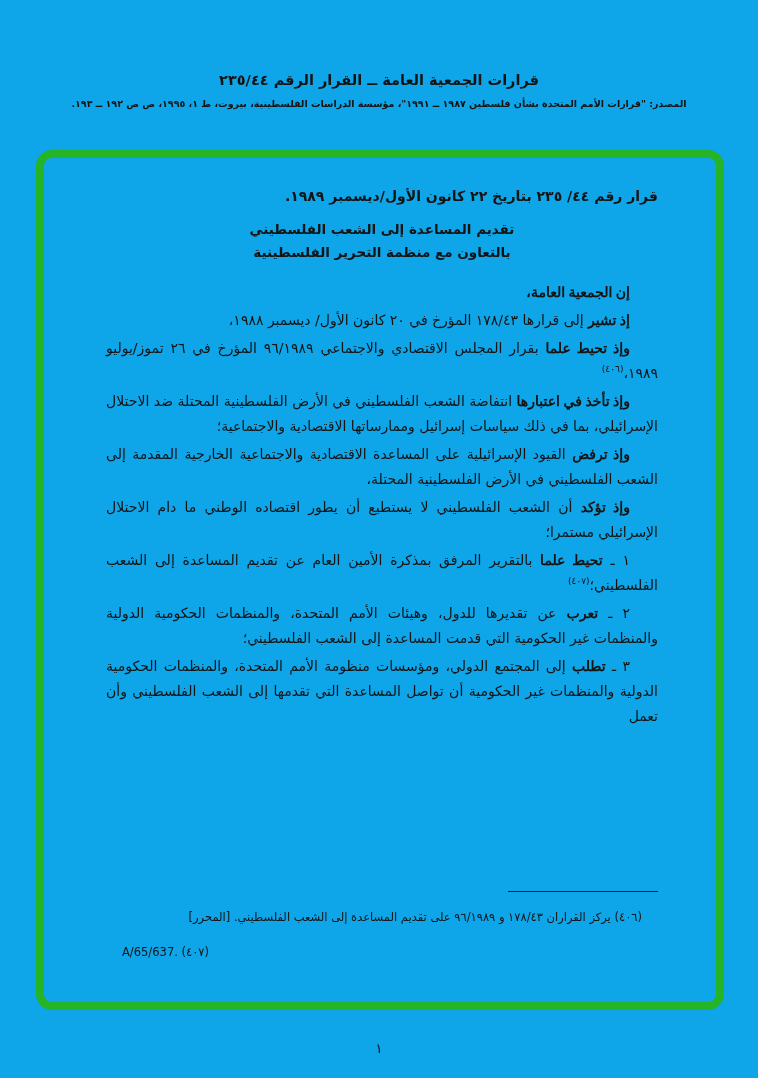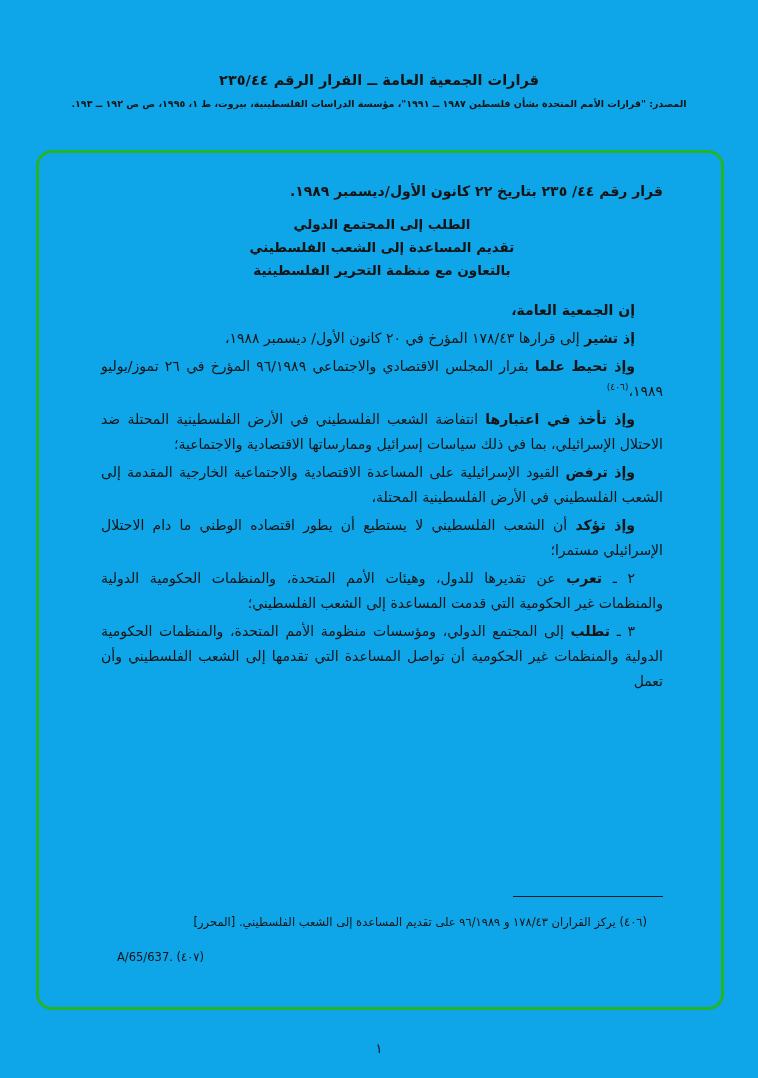--- a/index.html
+++ b/index.html
@@ -39,21 +39,21 @@
     line-height: 14px;
   }
 
   
   .frame {
     position: absolute;
     top: 150px;
     left: 36px;
     width: 688px;
     height: 860px;
-    border: 3px solid #c4b5fd;
+    border: 8px solid #c4b5fd;
     border-radius: 16px;
     box-sizing: border-box;
     padding: 30px 58px 24px 62px;
     direction: rtl;
     display: flex;
     flex-direction: column;
   }
 
   .doc-title {
     font-size: 14px;
@@ -75,20 +75,21 @@
     font-size: 14px;
     line-height: 25px;
     text-align: justify;
   }
   .para {
     margin: 0 0 3px 0;
     text-indent: 28px; 
   }
   .para .lead {
     font-weight: bold;
+    font-family: Liberation Serif, serif;
   }
   .para .fnref {
     font-size: 9px;
     line-height: 0;
     vertical-align: super;
   }
 
   
   .footnotes {
     margin-top: auto;
@@ -130,32 +131,32 @@
   <header class="page-header" dir="rtl">
     <div class="header-title">قرارات الجمعية العامة ــ القرار الرقم ٢٣٥/٤٤</div>
     <div class="header-source">المصدر: "قرارات الأمم المتحدة بشأن فلسطين ١٩٨٧ ــ ١٩٩١"، مؤسسة الدراسات الفلسطينية، بيروت، ط ١، ١٩٩٥، ص ص ١٩٢ ــ ١٩٣.</div>
   </header>
 
   <section class="frame" dir="rtl" style="border-color: rgb(37, 180, 37);">
 
     <div class="doc-title">قرار رقم ٤٤/ ٢٣٥ بتاريخ ٢٢ كانون الأول/ديسمبر ١٩٨٩.</div>
 
     <div class="doc-subtitles">
-      <div class="doc-subtitle">الطلب إلى المجتمع الدولي</div>
       <div class="doc-subtitle">تقديم المساعدة إلى الشعب الفلسطيني</div>
       <div class="doc-subtitle">بالتعاون مع منظمة التحرير الفلسطينية</div>
     </div>
 
     <div class="body-text">
       <p class="para"><span class="pre"></span><span class="lead">إن الجمعية العامة،</span><span class="rest"></span><sup class="fnref"></sup></p>
       <p class="para"><span class="pre"></span><span class="lead">إذ تشير</span><span class="rest"> إلى قرارها ١٧٨/٤٣ المؤرخ في ٢٠ كانون الأول/ ديسمبر ١٩٨٨،</span><sup class="fnref"></sup></p>
       <p class="para"><span class="pre"></span><span class="lead">وإذ تحيط علما</span><span class="rest"> بقرار المجلس الاقتصادي والاجتماعي ٩٦/١٩٨٩ المؤرخ في ٢٦ تموز/يوليو ١٩٨٩،</span><sup class="fnref">(٤٠٦)</sup></p>
       <p class="para"><span class="pre"></span><span class="lead">وإذ تأخذ في اعتبارها</span><span class="rest"> انتفاضة الشعب الفلسطيني في الأرض الفلسطينية المحتلة ضد الاحتلال الإسرائيلي، بما في ذلك سياسات إسرائيل وممارساتها الاقتصادية والاجتماعية؛</span><sup class="fnref"></sup></p>
       <p class="para"><span class="pre"></span><span class="lead">وإذ ترفض</span><span class="rest"> القيود الإسرائيلية على المساعدة الاقتصادية والاجتماعية الخارجية المقدمة إلى الشعب الفلسطيني في الأرض الفلسطينية المحتلة،</span><sup class="fnref"></sup></p>
       <p class="para"><span class="pre"></span><span class="lead">وإذ تؤكد</span><span class="rest"> أن الشعب الفلسطيني لا يستطيع أن يطور اقتصاده الوطني ما دام الاحتلال الإسرائيلي مستمرا؛</span><sup class="fnref"></sup></p>
+      <p class="para"><span class="pre">١ ـ </span><span class="lead">تحيط علما</span><span class="rest"> بالتقرير المرفق بمذكرة الأمين العام عن تقديم المساعدة إلى الشعب الفلسطيني؛</span><sup class="fnref">(٤٠٧)</sup></p>
       <p class="para"><span class="pre">٢ ـ </span><span class="lead">تعرب</span><span class="rest"> عن تقديرها للدول، وهيئات الأمم المتحدة، والمنظمات الحكومية الدولية والمنظمات غير الحكومية التي قدمت المساعدة إلى الشعب الفلسطيني؛</span><sup class="fnref"></sup></p>
       <p class="para"><span class="pre">٣ ـ </span><span class="lead">تطلب</span><span class="rest"> إلى المجتمع الدولي، ومؤسسات منظومة الأمم المتحدة، والمنظمات الحكومية الدولية والمنظمات غير الحكومية أن تواصل المساعدة التي تقدمها إلى الشعب الفلسطيني وأن تعمل</span><sup class="fnref"></sup></p>
     </div>
 
     <div class="footnotes">
       <div class="fn-rule"></div>
       <p class="footnote"><span class="fn-label">(٤٠٦)</span> <span class="fn-text">يركز القراران ١٧٨/٤٣ و ٩٦/١٩٨٩ على تقديم المساعدة إلى الشعب الفلسطيني. [المحرر]</span></p>
       <p class="footnote fn-symbol-line"><span class="fn-label">(٤٠٧)</span> <span class="fn-text">A/65/637.‎</span></p>
     </div>
 

